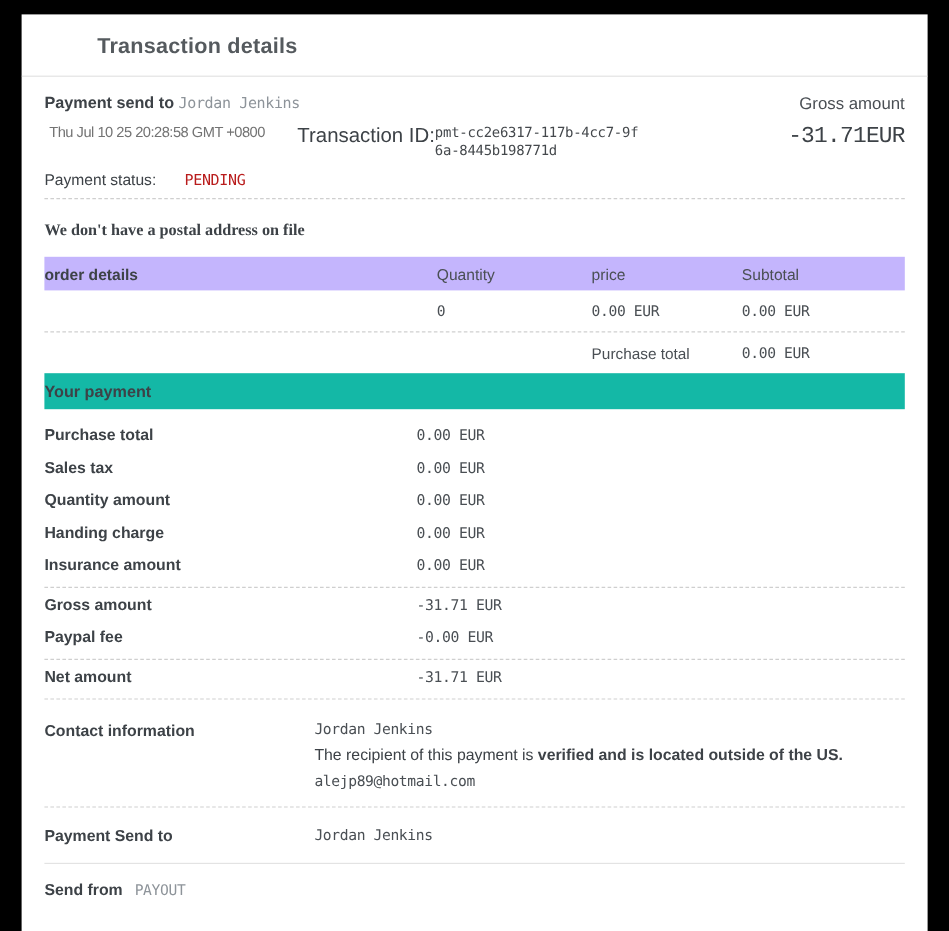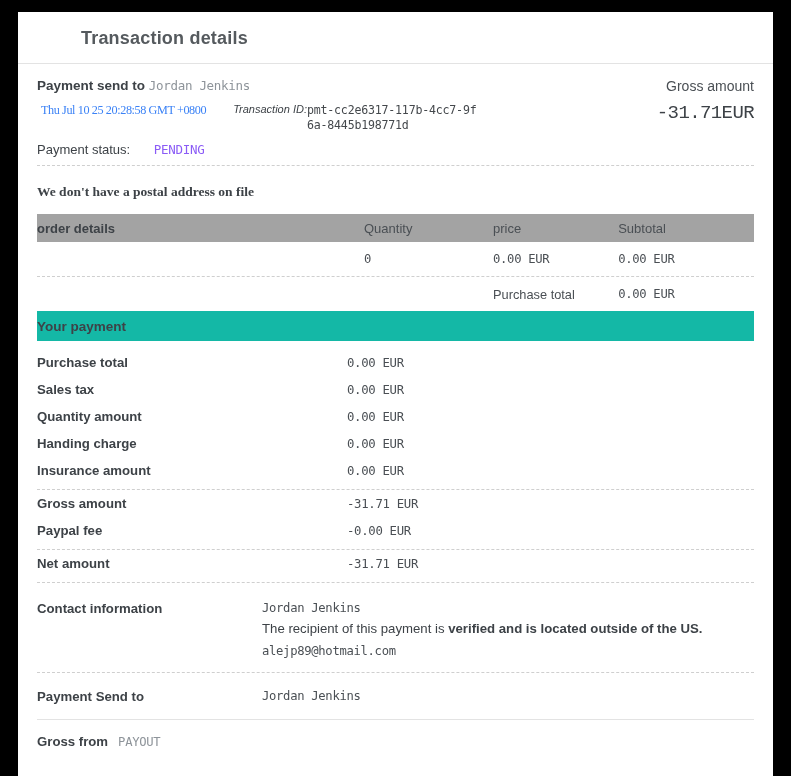--- a/index.html
+++ b/index.html
@@ -70,48 +70,47 @@
     letter-spacing: -0.3px;
   }
   .line2 {
     margin-top: 10px;
     font-size: 12.5px;
     color: #4a4f54;
     display: flex;
     align-items: flex-start;
   }
   .line2 .date {
-    font-family: Liberation Serif, serif;
+    font-family: Liberation Sans, sans-serif;
     font-size: 12.2px;
     letter-spacing: -0.4px;
-    color: #3b82f6;
+    color: #737373;
     padding-left: 4px;
   }
   .line2 .txid-label {
     margin-left: 27px;
-    font-size: 11px;
-    color: #3d4247;
-    font-style: italic;
+    font-size: 17px;
+    color: #3d4247;
   }
   .line2 .txid-val {
     font-family: "DejaVu Sans Mono", monospace;
     font-size: 11.6px;
     color: #44484c;
     line-height: 15px;
     max-width: 175px;
     word-break: break-all;
     letter-spacing: -0.2px;
   }
   .line3 {
     margin-top: 9px;
     font-size: 13px;
     color: #3d4247;
   }
   .line3 .status {
-    color: #8b5cf6;
+    color: #b91c1c;
     font-size: 12.5px;
     margin-left: 20px;
     font-family: "DejaVu Sans Mono", monospace;
     letter-spacing: -0.3px;
   }
   .gross-box {
     position: absolute;
     right: 0;
     top: 14px;
     text-align: right;
@@ -133,21 +132,21 @@
   .notice {
     padding: 18px 0 14px 0;
     font-size: 13.5px;
     font-weight: bold;
     color: #3d4247;
     font-family: Liberation Serif, serif;
   }
 
   
   .order-head {
-    background: #a3a3a3;
+    background: #c4b5fd;
     display: flex;
     align-items: center;
     height: 28px;
     font-size: 13px;
     color: #3d4247;
   }
   .order-head .c0 { width: 337px; font-weight: bold; padding-left: 0; }
   .order-head .c1 { width: 133px; color: #4a4f54; }
   .order-head .c2 { width: 129px; color: #4a4f54; }
   .order-head .c3 { width: 140px; color: #4a4f54; }
@@ -416,18 +415,18 @@
     <hr class="hr-dash">
 
     <div class="send-block">
       <div class="send-label">Payment Send to</div>
       <div class="send-val">Jordan Jenkins</div>
     </div>
 
     <hr class="hr-solid">
 
     <div class="note-block">
-      <span class="note-label">Gross from</span>
+      <span class="note-label">Send from</span>
       <span class="note-val">PAYOUT</span>
     </div>
 
   </div>
 </div>
 
 </body></html>

